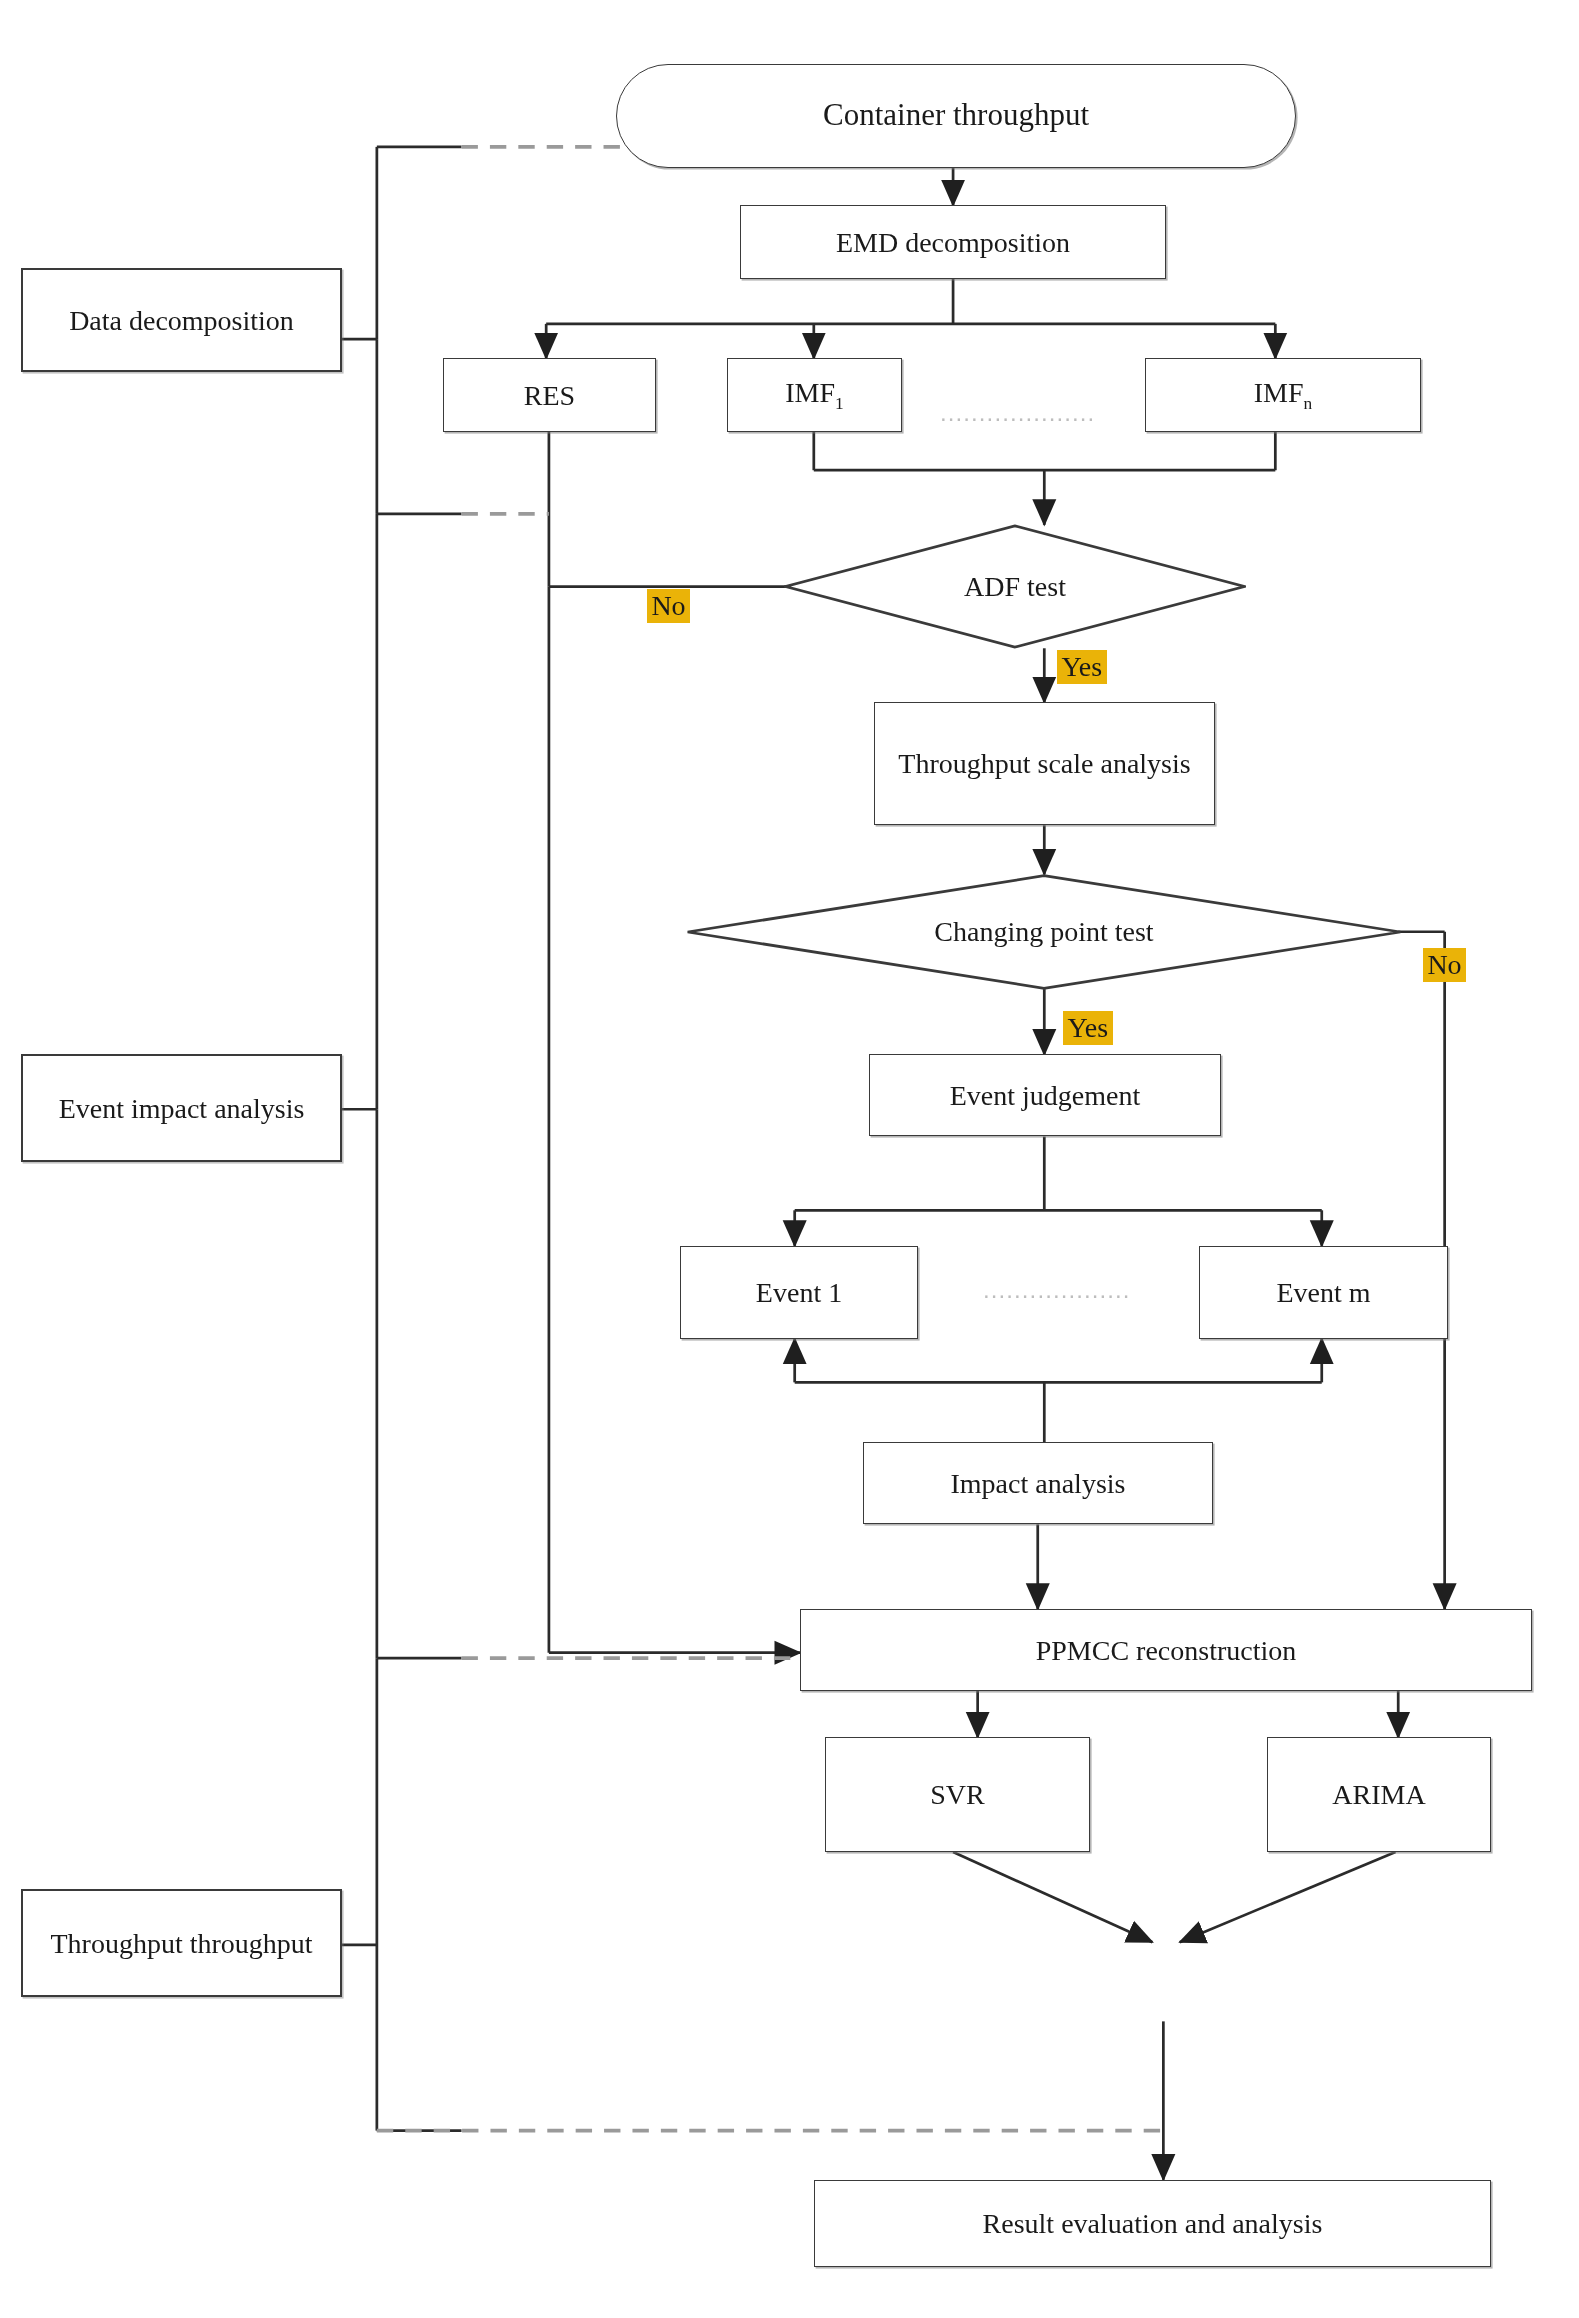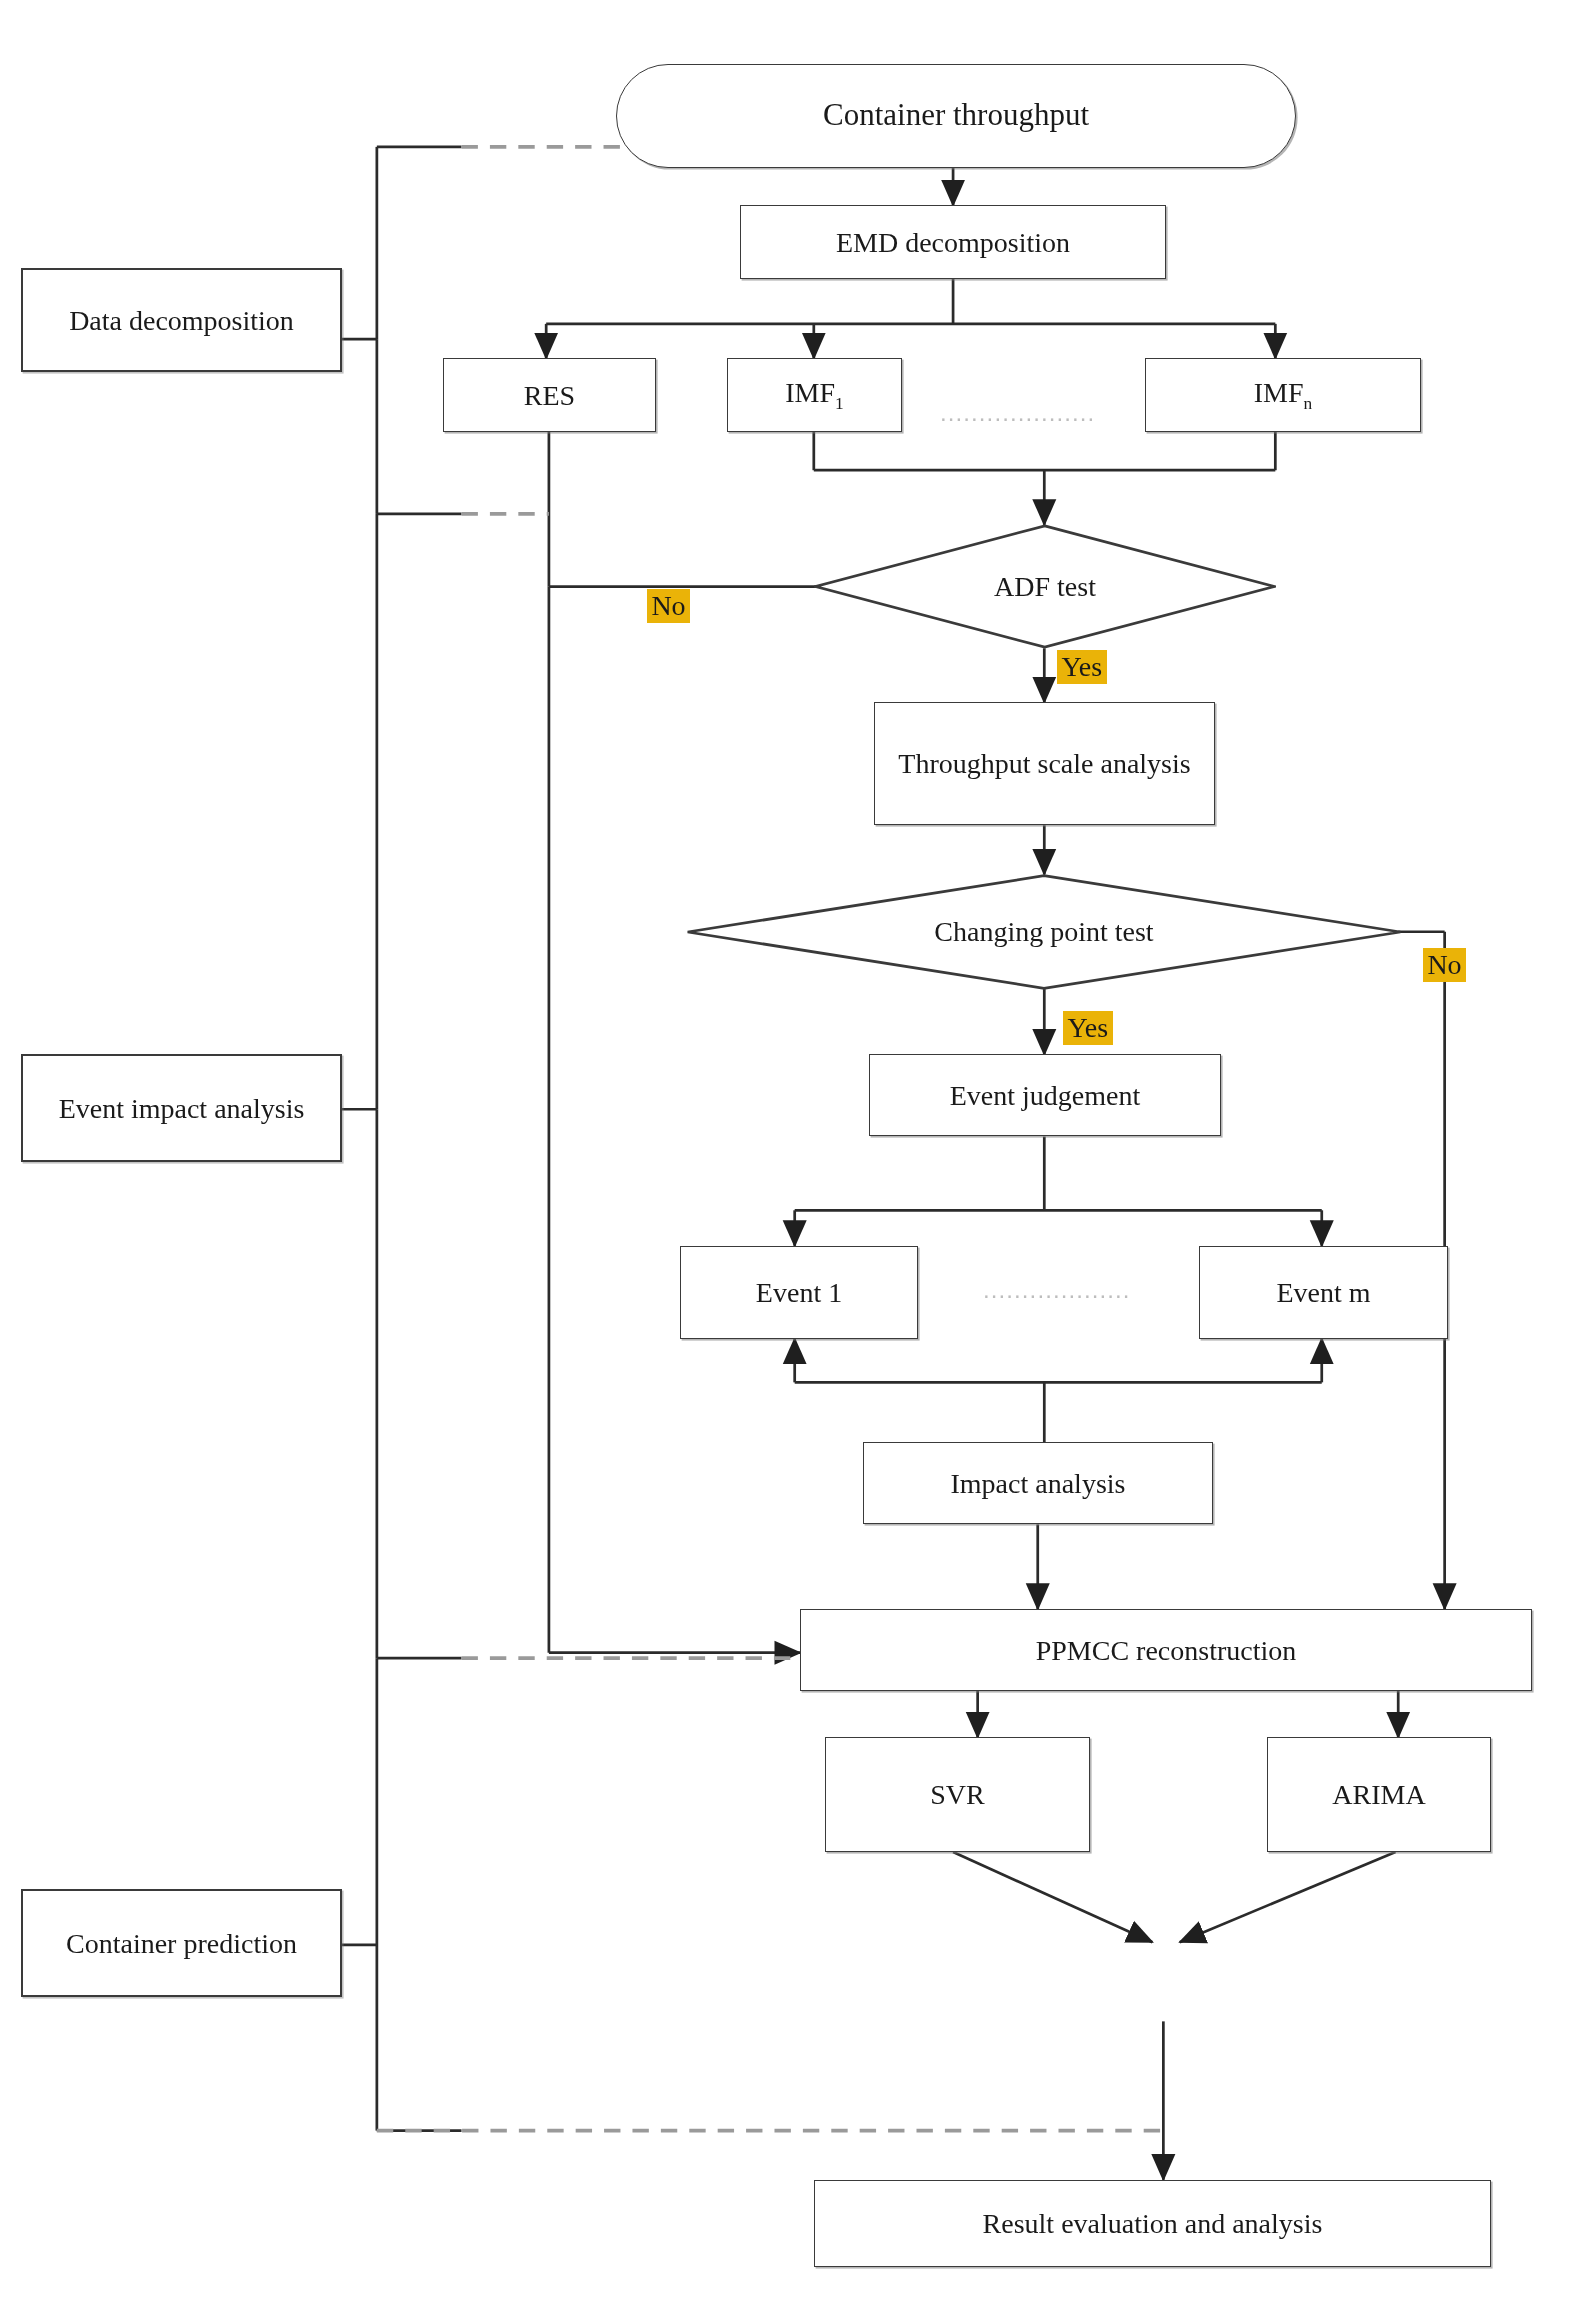--- a/index.html
+++ b/index.html
@@ -170,21 +170,21 @@
 
   <div class="node label-box fs-52" style="left:21px; top:268px; width:321px; height:104px;">
     <span class="nlabel">Data decomposition</span>
   </div>
 
   <div class="node label-box fs-52" style="left:21px; top:1054px; width:321px; height:108px;">
     <span class="nlabel">Event impact analysis</span>
   </div>
 
   <div class="node label-box fs-52" style="left:21px; top:1889px; width:321px; height:108px;">
-    <span class="nlabel">Container prediction</span>
+    <span class="nlabel">Throughput throughput</span>
   </div>
 
   <div class="node term fs-56" style="left:616px; top:19.7px; width:680px; height:104px;">
     <span class="nlabel">Container throughput</span>
   </div>
 
   <div class="node fs-52" style="left:740px; top:205px; width:426px; height:74px;">
     <span class="nlabel">EMD decomposition</span>
   </div>
 
@@ -195,21 +195,21 @@
   <div class="node fs-52" style="left:727px; top:358px; width:175px; height:74px;">
     <span class="nlabel"><span>IMF</span><span class="sub">1</span></span>
   </div>
 
   <div class="node fs-52" style="left:1145px; top:358px; width:276px; height:74px;">
     <span class="nlabel"><span>IMF</span><span class="sub">n</span></span>
   </div>
 
   <div class="ellipsis-dots fs-44" style="left:940px; top:399px;">....................</div>
 
-  <div class="diamond-wrap" style="left:814px; top:524px; width:462px; height:125px;">
+  <div class="diamond-wrap" style="left:784px; top:524px; width:462px; height:125px;">
     <svg width="462" height="125" viewBox="0 0 845 228">
       <polygon points="422,3 842,114 422,225 3,114" fill="#ffffff" stroke="#3a3a3a" stroke-width="5"></polygon>
     </svg>
     <div class="diamond-text fs-52">ADF test</div>
   </div>
 
   <div class="edge-label fs-52" style="left:647px; top:589px;">No</div>
   <div class="edge-label fs-52" style="left:1057px; top:650px;">Yes</div>
 
   <div class="node fs-52" style="left:874px; top:702px; width:341px; height:123px;">

